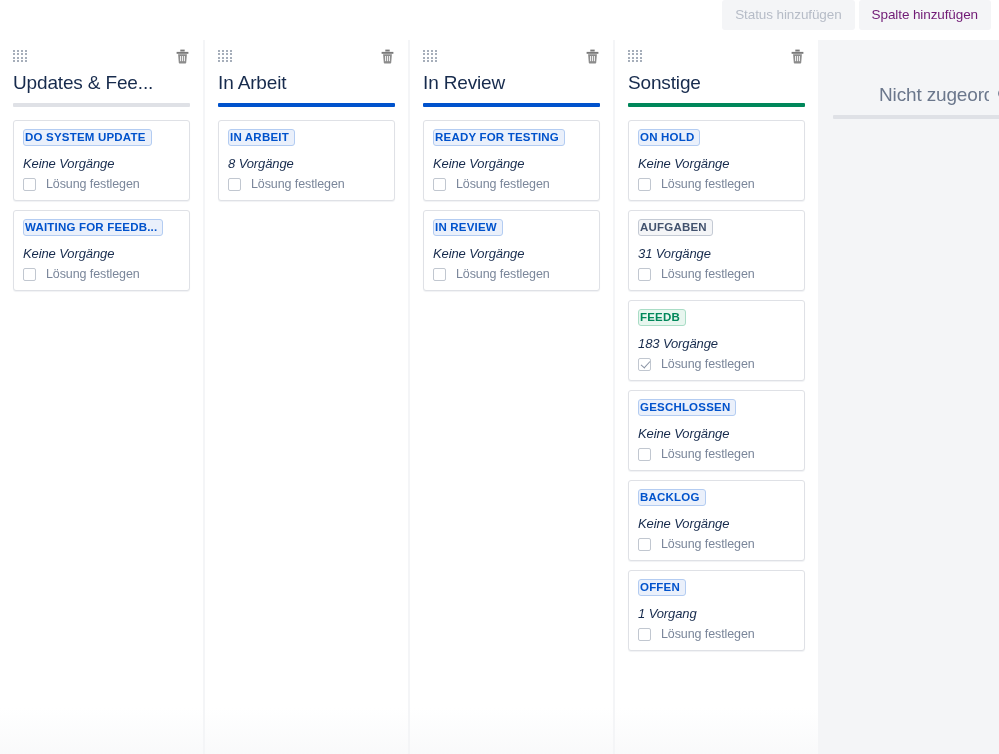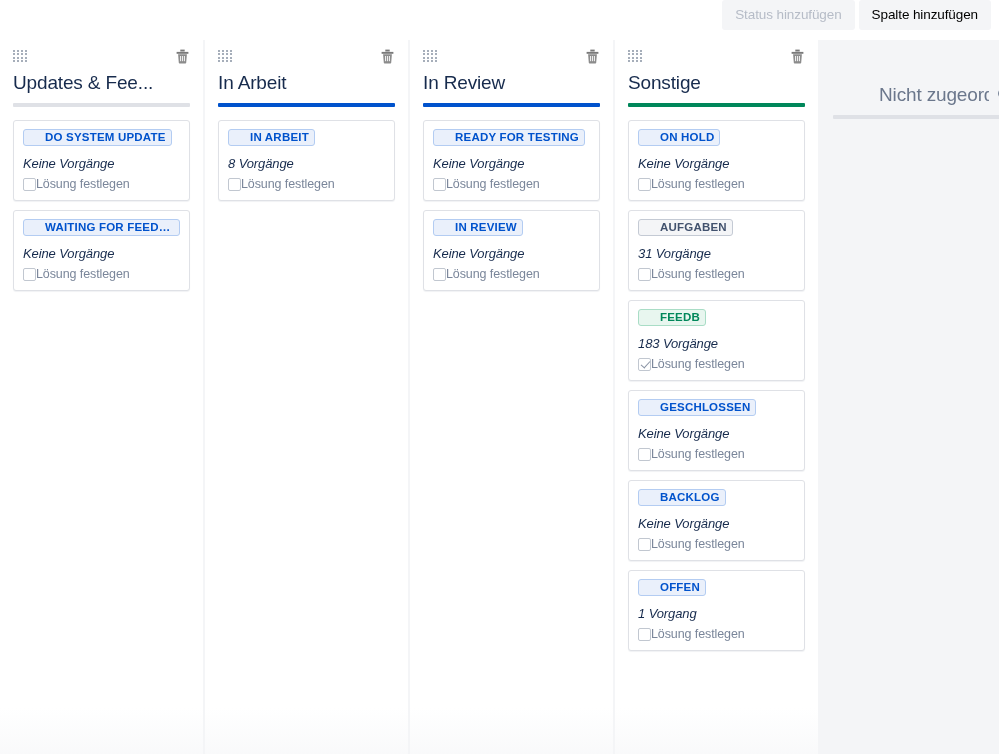--- a/index.html
+++ b/index.html
@@ -34,21 +34,21 @@
   .tb-btn {
     height: 30px;
     padding: 0 13px;
     border: none;
     border-radius: 3px;
     font-family: "Liberation Sans", sans-serif;
     font-size: 13.5px;
     line-height: 30px;
     letter-spacing: -0.1px;
     background: #f4f5f7;
-    color: #000000;
+    color: #701a75;
     cursor: pointer;
     white-space: nowrap;
   }
   .tb-btn.disabled {
     background: #f4f5f7;
     color: #b6bcc7;
     cursor: default;
     margin-right: 4px;
   }
 
@@ -154,21 +154,21 @@
     margin-bottom: 9px;
     box-shadow: 0 1px 1px rgba(9,30,66,0.06);
   }
 
   .badge {
     display: inline-block;
     max-width: 100%;
     font-size: 11.5px;
     font-weight: bold;
     letter-spacing: 0.2px;
-    padding: 1px 5px 2px 21px;
+    padding: 1px 5px 2px 1px;
     border-radius: 3px;
     border: 1px solid;
     white-space: nowrap;
     overflow: hidden;
     text-overflow: ellipsis;
   }
   .badge.blue    { color:#0052cc; background:#eaf0fb; border-color:#b3ccf2; }
   .badge.green   { color:#00875a; background:#e8f6ef; border-color:#a9ddc6; }
   .badge.neutral { color:#42526e; background:#f4f5f7; border-color:#c4cad4; }
 
@@ -177,21 +177,21 @@
     font-size: 13px;
     color: #172b4d;
     letter-spacing: -0.1px;
     font-style: italic;
   }
 
   .card-check {
     margin-top: 6px;
     display: flex;
     align-items: center;
-    gap: 0;
+    gap: 10px;
     cursor: pointer;
   }
   .cbox {
     width: 13px; height: 13px;
     flex: 0 0 13px;
     border: 1px solid #c1c7d0;
     border-radius: 2px;
     background: #fff;
     position: relative;
   }

